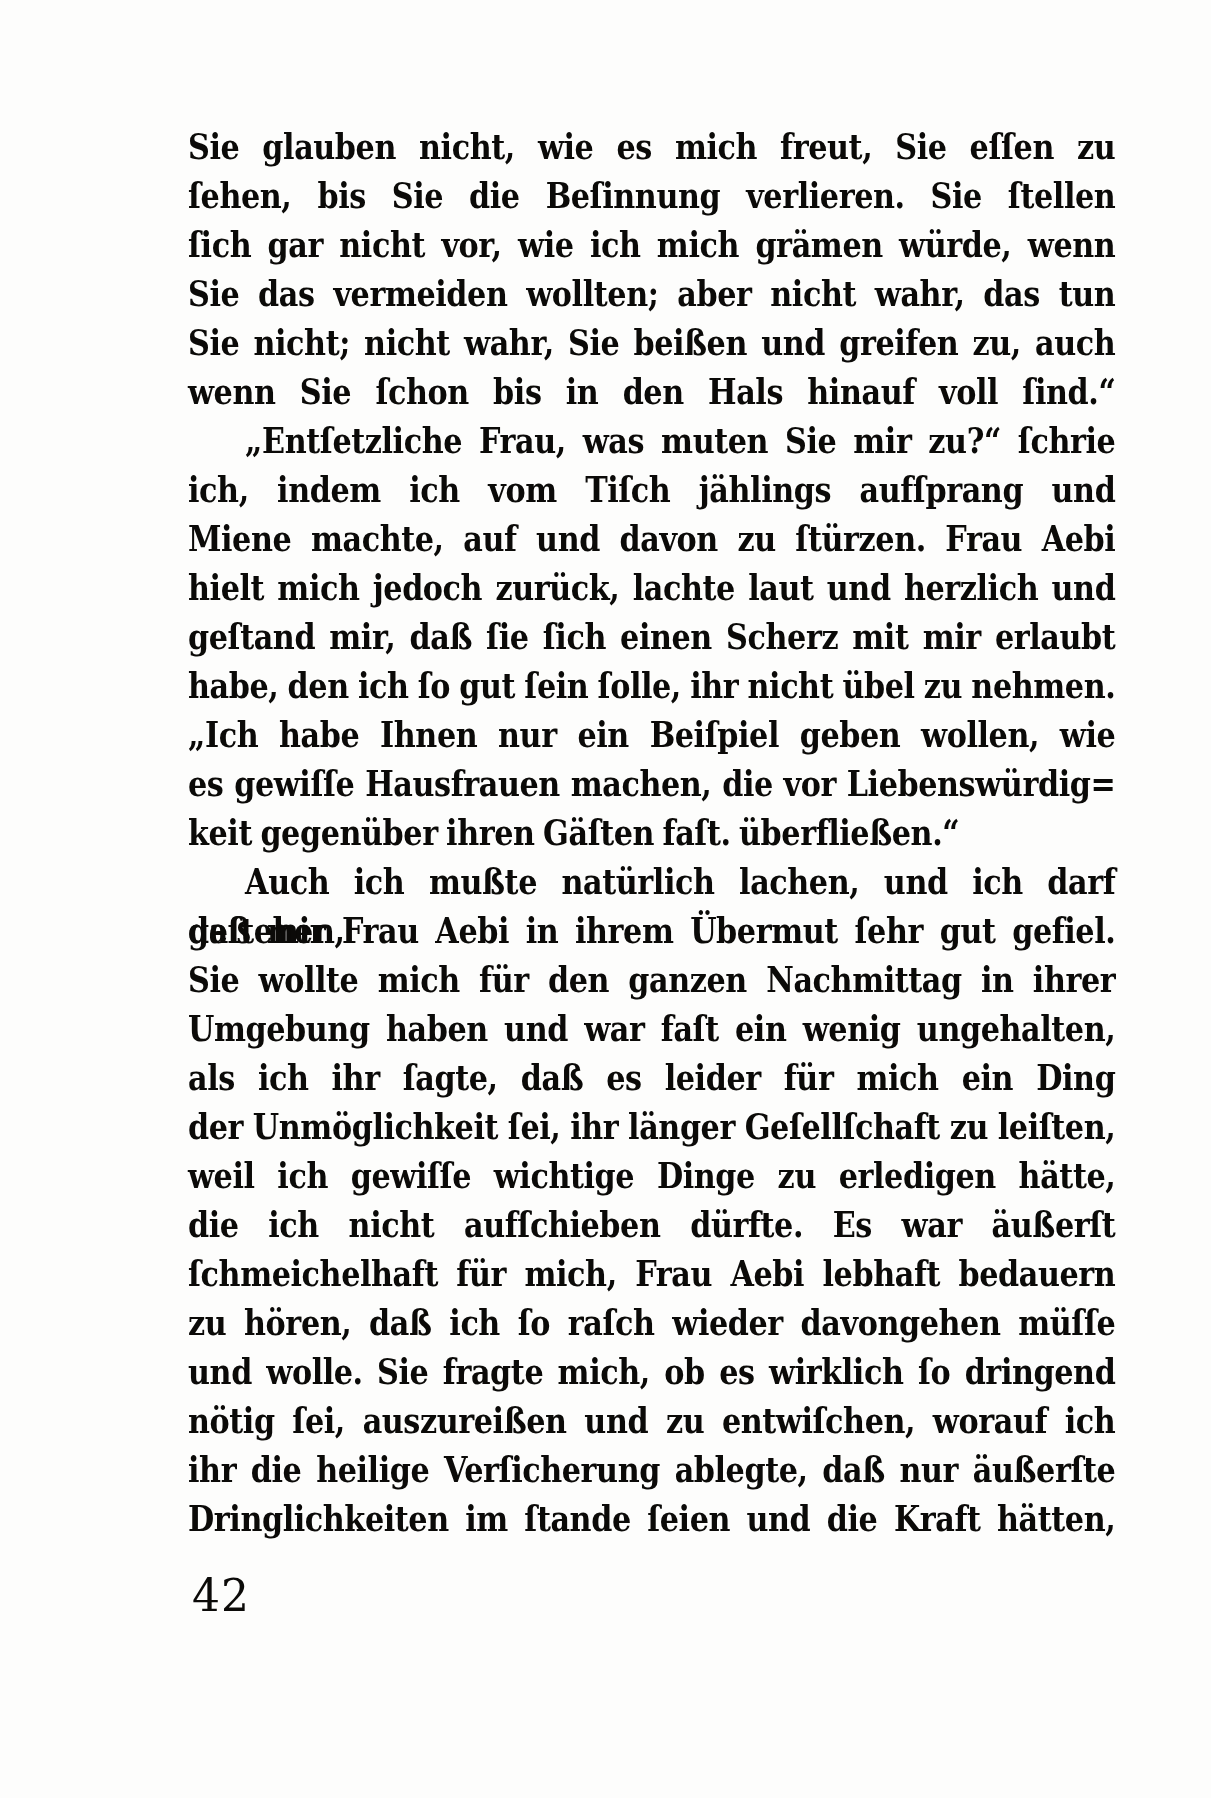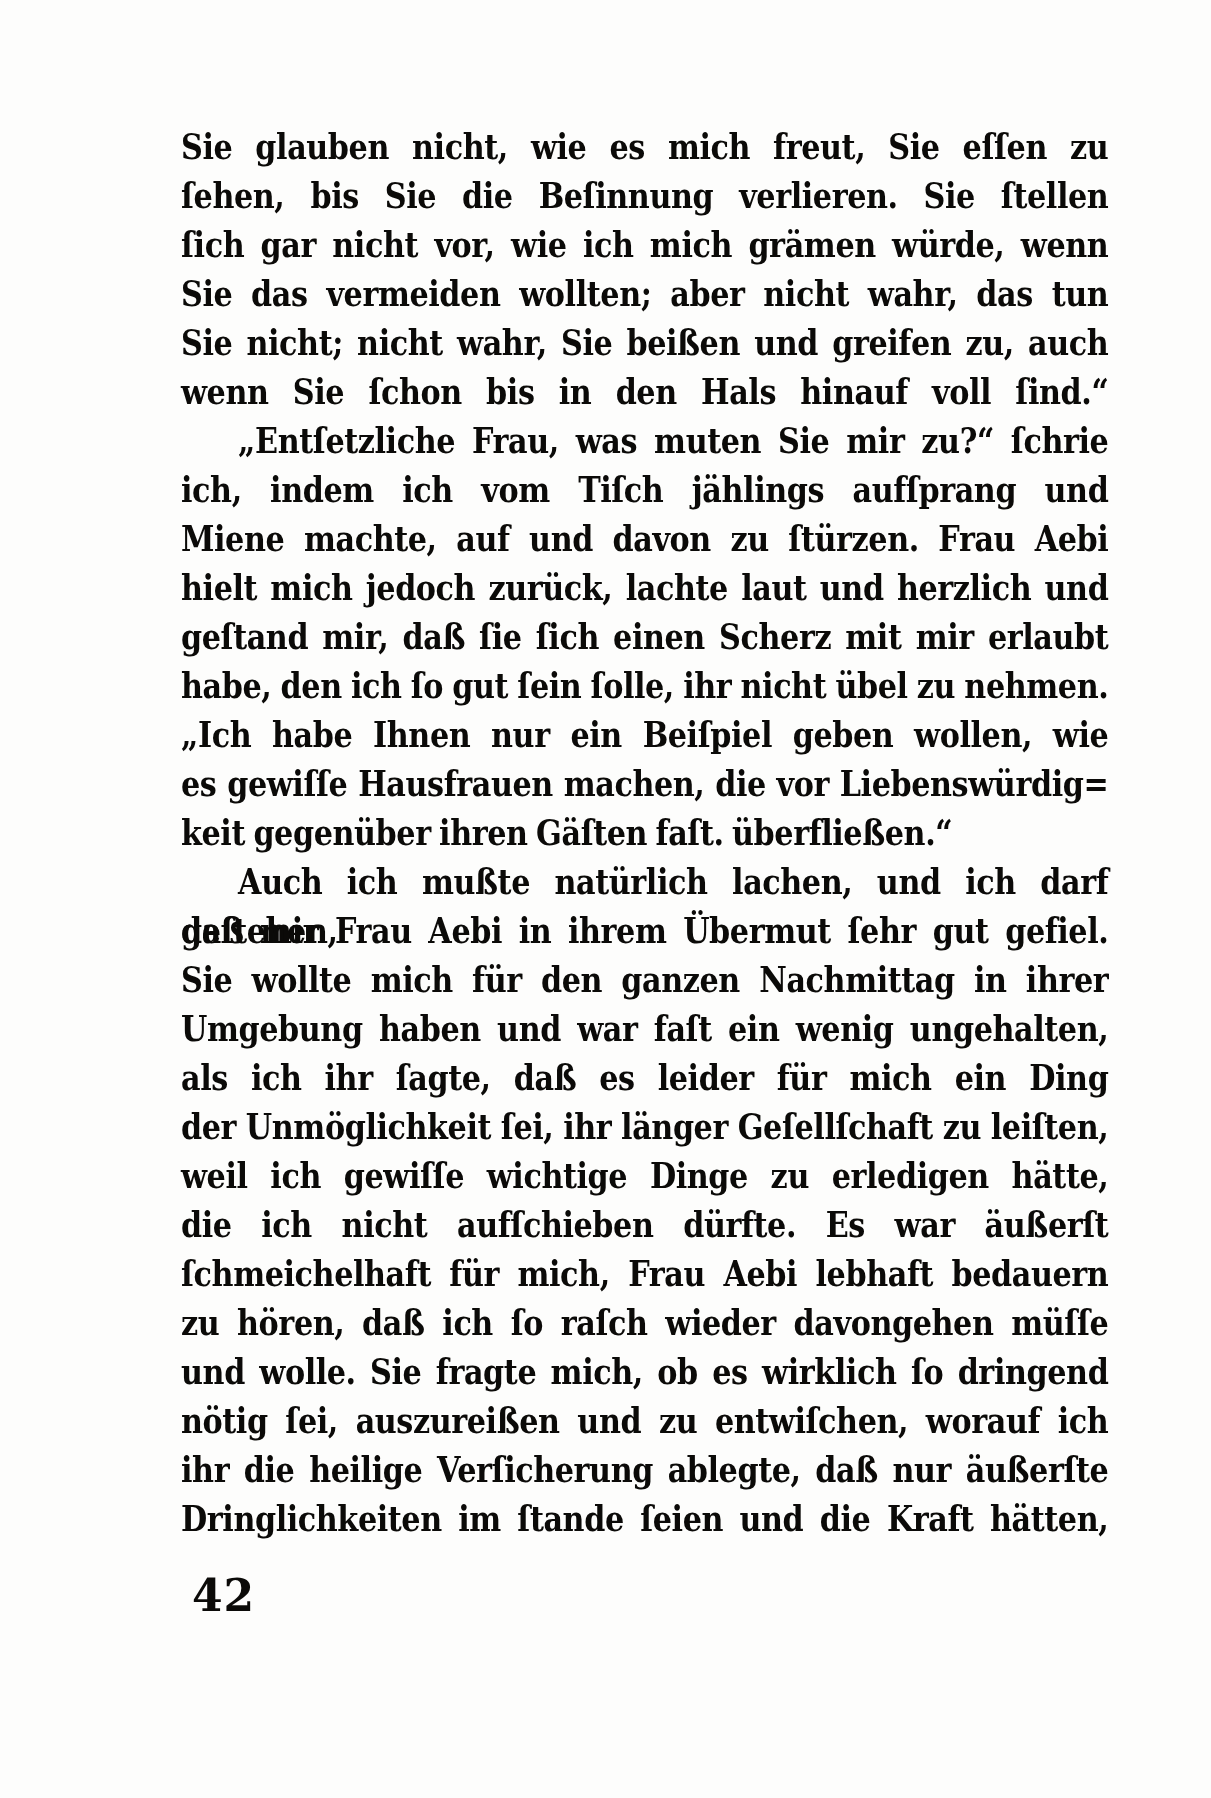--- a/index.html
+++ b/index.html
@@ -15,21 +15,21 @@
     overflow: hidden;
     font-family: "DejaVu Serif", "Liberation Serif", serif;
     color: var(--ink, #0b0a08);
   }
   .page {
     position: absolute;
     inset: 0;
   }
   .text-block {
     position: absolute;
-    left: 181px;
+    left: 188px;
     top: 122px;
     width: 927px;
   }
   .line {
     margin: 0;
     padding: 0;
     height: 49px;
     line-height: 49px;
     font-size: 36px;
     font-weight: 700;
@@ -49,21 +49,21 @@
   }
   .line.indent {
     text-indent: 68px;             
   }
   .page-number {
     position: absolute;
     left: 192px;
     top: 1574px;
     font-size: 44px;
     line-height: 44px;
-    font-weight: 700;
+    font-weight: 400;
     letter-spacing: 1px;
   }
 </style>
 </head>
 <body style="--ink: #0b0a08; --paper: #fdfdfc;">
 
 <div class="page">
   <div class="text-block">
     <p class="line">Sie glauben nicht, wie es mich freut, Sie eſſen zu</p>
     <p class="line">ſehen, bis Sie die Beſinnung verlieren. Sie ſtellen</p>

